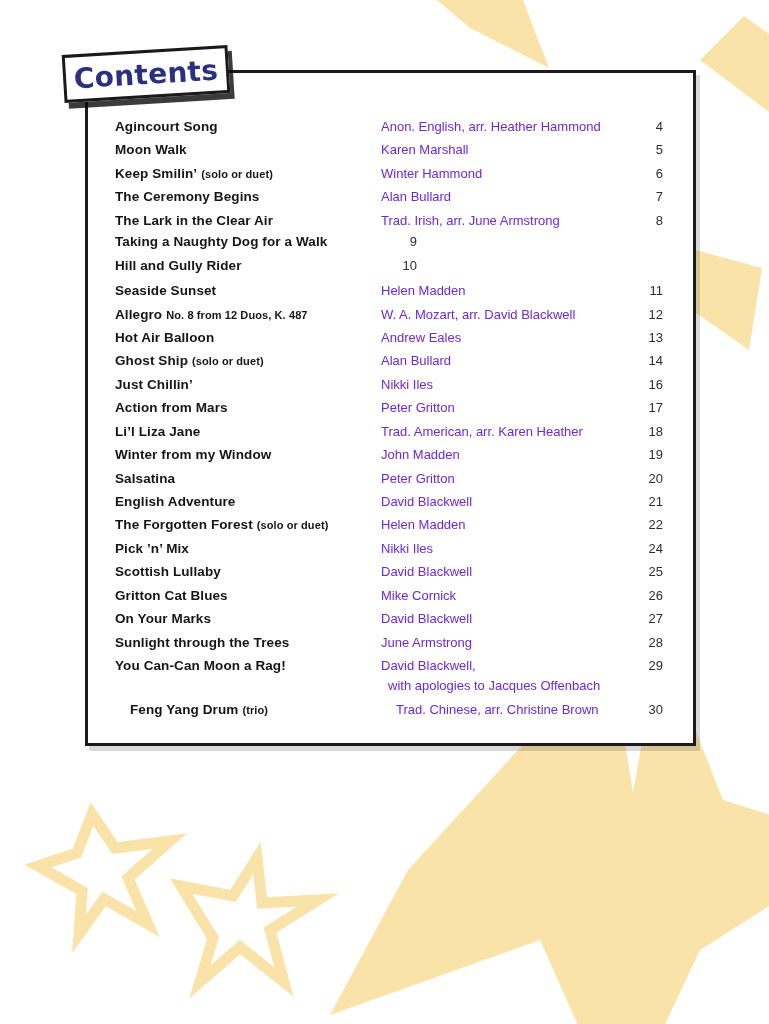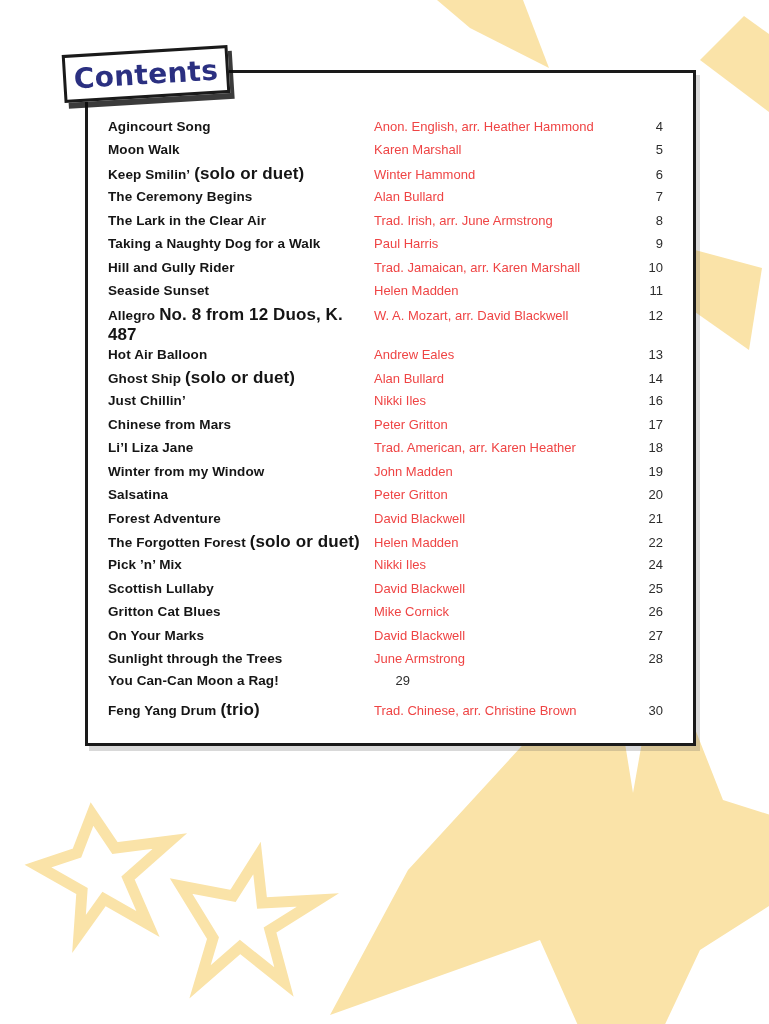--- a/index.html
+++ b/index.html
@@ -8,26 +8,26 @@
     background:#ffffff;
     font-family:"Liberation Sans","DejaVu Sans",sans-serif;
   }
   .bg-stars{position:absolute;left:0;top:0;width:769px;height:1024px;z-index:0;}
   .main-box{
     position:absolute;left:85px;top:70px;width:611px;height:676px;
     box-sizing:border-box;background:#ffffff;border:3px solid #1a1a1a;
     box-shadow:4px 5px 0 rgba(80,80,80,0.22);
     z-index:1;
   }
-  .toc{padding:44px 30px 0 20px;}
+  .toc{padding:44px 30px 0 27px;}
   .row{display:flex;align-items:baseline;min-height:23.45px;}
-  .row.gap-before{margin-top:4px;}
+  .row.gap-before{margin-top:4px;margin-left:15px;}
   .cell-title{width:266px;flex:none;color:#151515;font-weight:700;font-size:13.5px;letter-spacing:0.1px;padding-right:6px;box-sizing:border-box;}
-  .cell-title .suffix{font-size:17px;font-weight:700;margin-left:4px;}
-  .cell-comp{flex:1;color:#ef4444;font-size:13px;line-height:20px;}
+  .cell-title .suffix{font-size:11px;font-weight:700;margin-left:4px;}
+  .cell-comp{flex:1;color:#6d28d9;font-size:13px;line-height:20px;}
   .cell-comp .line2{padding-left:7px;}
   .cell-page{width:36px;flex:none;text-align:right;color:#2d2d2d;font-size:13px;}
   .title-box{
     position:absolute;left:63px;top:50px;width:166px;height:48px;
     box-sizing:border-box;background:#ffffff;border:3px solid #1a1a1a;
     transform:rotate(-3.5deg);
     box-shadow:4px 6px 0 rgba(10,10,10,0.8);
     z-index:2;display:flex;align-items:center;justify-content:center;
   }
   .title-box .heading{
@@ -90,30 +90,24 @@
       </div>
       <div class="row">
         <div class="cell-title"><span>The Lark in the Clear Air</span></div>
         <div class="cell-comp">
           <div>Trad. Irish, arr. June Armstrong</div>
         </div>
         <div class="cell-page">8</div>
       </div>
       <div class="row">
         <div class="cell-title"><span>Taking a Naughty Dog for a Walk</span></div>
-        <div class="cell-comp">
-          <div>Paul Harris</div>
-        </div>
         <div class="cell-page">9</div>
       </div>
       <div class="row">
         <div class="cell-title"><span>Hill and Gully Rider</span></div>
-        <div class="cell-comp">
-          <div>Trad. Jamaican, arr. Karen Marshall</div>
-        </div>
         <div class="cell-page">10</div>
       </div>
       <div class="row">
         <div class="cell-title"><span>Seaside Sunset</span></div>
         <div class="cell-comp">
           <div>Helen Madden</div>
         </div>
         <div class="cell-page">11</div>
       </div>
       <div class="row">
@@ -138,21 +132,21 @@
         <div class="cell-page">14</div>
       </div>
       <div class="row">
         <div class="cell-title"><span>Just Chillin’</span></div>
         <div class="cell-comp">
           <div>Nikki Iles</div>
         </div>
         <div class="cell-page">16</div>
       </div>
       <div class="row">
-        <div class="cell-title"><span>Chinese from Mars</span></div>
+        <div class="cell-title"><span>Action from Mars</span></div>
         <div class="cell-comp">
           <div>Peter Gritton</div>
         </div>
         <div class="cell-page">17</div>
       </div>
       <div class="row">
         <div class="cell-title"><span>Li’l Liza Jane</span></div>
         <div class="cell-comp">
           <div>Trad. American, arr. Karen Heather</div>
         </div>
@@ -166,21 +160,21 @@
         <div class="cell-page">19</div>
       </div>
       <div class="row">
         <div class="cell-title"><span>Salsatina</span></div>
         <div class="cell-comp">
           <div>Peter Gritton</div>
         </div>
         <div class="cell-page">20</div>
       </div>
       <div class="row">
-        <div class="cell-title"><span>Forest Adventure</span></div>
+        <div class="cell-title"><span>English Adventure</span></div>
         <div class="cell-comp">
           <div>David Blackwell</div>
         </div>
         <div class="cell-page">21</div>
       </div>
       <div class="row">
         <div class="cell-title"><span>The Forgotten Forest</span><span class="suffix">(solo or duet)</span></div>
         <div class="cell-comp">
           <div>Helen Madden</div>
         </div>
@@ -216,20 +210,24 @@
       </div>
       <div class="row">
         <div class="cell-title"><span>Sunlight through the Trees</span></div>
         <div class="cell-comp">
           <div>June Armstrong</div>
         </div>
         <div class="cell-page">28</div>
       </div>
       <div class="row">
         <div class="cell-title"><span>You Can-Can Moon a Rag!</span></div>
+        <div class="cell-comp">
+          <div>David Blackwell,</div>
+          <div class="line2">with apologies to Jacques Offenbach</div>
+        </div>
         <div class="cell-page">29</div>
       </div>
       <div class="row gap-before">
         <div class="cell-title"><span>Feng Yang Drum</span><span class="suffix">(trio)</span></div>
         <div class="cell-comp">
           <div>Trad. Chinese, arr. Christine Brown</div>
         </div>
         <div class="cell-page">30</div>
       </div>
     </div>

